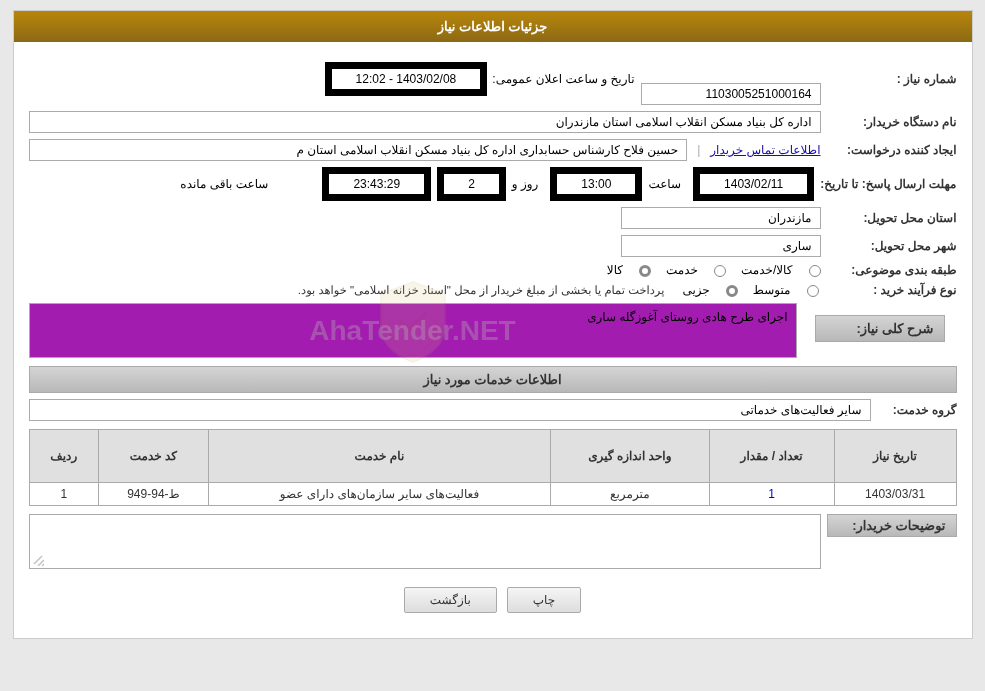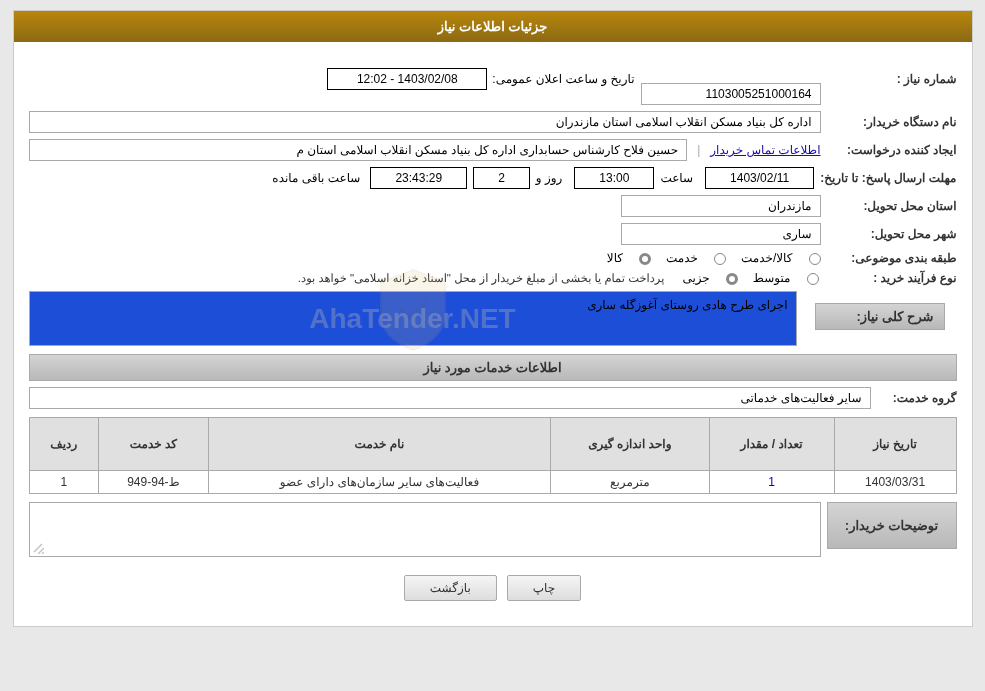--- a/index.html
+++ b/index.html
@@ -65,21 +65,21 @@
       display: flex;
       align-items: center;
       gap: 5px;
       flex: 1;
     }
     .inline-label {
       color: #000000;
       white-space: nowrap;
     }
     .small-box {
-      border: 1px solid #000000;
+      border: 7px solid #000000;
       background: #fff;
       padding: 3px 24px;
       min-height: 22px;
       text-align: center;
     }
     .radio-group {
       display: flex;
       align-items: center;
       gap: 15px;
     }
@@ -232,21 +232,21 @@
       <div class="value-box wide">حسین فلاح کارشناس حسابداری اداره کل بنیاد مسکن انقلاب اسلامی استان م</div>
     </div>
 
     <div class="info-row">
       <span class="label">مهلت ارسال پاسخ: تا تاریخ:</span>
       <div class="small-box" style="min-width:100px;">1403/02/11</div>
       <span class="inline-label" style="margin-right:6px;">ساعت</span>
       <div class="small-box" style="min-width:70px;">13:00</div>
       <span class="inline-label" style="margin-right:6px;">روز و</span>
       <div class="small-box" style="min-width:35px;">2</div>
-      <div class="small-box" style="min-width:80px;">23:43:29</div>
+      <div class="small-box" style="min-width:80px;margin-left:44px;">23:43:29</div>
       <span class="inline-label" style="margin-right:4px;">ساعت باقی مانده</span>
     </div>
 
     <div class="info-row">
       <span class="label">استان محل تحویل:</span>
       <div class="value-box" style="max-width:200px;">مازندران</div>
     </div>
 
     <div class="info-row">
       <span class="label">شهر محل تحویل:</span>
@@ -281,21 +281,21 @@
         <div class="radio-item">
           <span class="radio-circle selected"></span>
           <span>جزیی</span>
         </div>
       </div>
       <span class="notice-text" style="margin-right:10px;">پرداخت تمام یا بخشی از مبلغ خریدار از محل "اسناد خزانه اسلامی" خواهد بود.</span>
     </div>
 
     <div class="info-row" style="align-items:flex-start;">
       <div class="section-header" style="margin:12px; min-width:130px; text-align:right; background: linear-gradient(to bottom,#d4d4d4,#b8b8b8); border:1px solid #aaa; padding: 5px 10px;">شرح کلی نیاز:</div>
-      <div class="watermark-area" style="flex:1; border:1px solid #aaa; min-height:55px; padding:6px 8px; position:relative; background:#1d4ed8;">
+      <div class="watermark-area" style="flex:1; border:1px solid #aaa; min-height:55px; padding:6px 8px; position:relative; background:#a21caf;">
         
         <svg class="shield-watermark" viewBox="0 0 100 110">
           <path d="M50 5 L90 20 L90 60 Q90 90 50 105 Q10 90 10 60 L10 20 Z" fill="#e0c080" stroke="#c8a050" stroke-width="2"></path>
           <path d="M50 15 L80 27 L80 60 Q80 85 50 97 Q20 85 20 60 L20 27 Z" fill="none" stroke="#e8b040" stroke-width="1.5"></path>
           <path d="M35 55 L45 65 L65 45" fill="none" stroke="#e8b040" stroke-width="5" stroke-linecap="round"></path>
         </svg>
         <div class="watermark">AhaTender.NET</div>
         <span style="position:relative; z-index:3;">اجرای طرح هادی روستای آغوزگله ساری</span>
       </div>
     </div>
@@ -326,21 +326,21 @@
       <td>مترمربع</td>
       <td>فعالیت‌های سایر سازمان‌های دارای عضو</td>
       <td>ط-94-949</td>
       <td>1</td>
     </tr>
           </tbody>
       </table>
     </div>
 
     <div class="info-row" style="align-items:flex-start; margin-top:6px;">
-      <div class="section-header" style="margin:0; min-width:130px; text-align:center; background: linear-gradient(to bottom,#d4d4d4,#b8b8b8); border:1px solid #aaa; padding: 15px 10px;">توضیحات خریدار:</div>
+      <div class="section-header" style="margin:0; min-width:130px; text-align:right; background: linear-gradient(to bottom,#d4d4d4,#b8b8b8); border:1px solid #aaa; padding: 3px 10px;">توضیحات خریدار:</div>
       <div style="flex:1; border:1px solid #aaa; min-height:55px; position:relative; background:#fff;">
         <svg style="position:absolute; bottom:2px; left:2px; width:12px; height:12px; opacity:0.5;" viewBox="0 0 12 12">
           <path d="M10 2 L2 10 M12 6 L6 12 M12 10 L10 12" stroke="#888" stroke-width="1.5" fill="none"></path>
         </svg>
       </div>
     </div>
 
     <div class="footer-buttons">
       <button class="btn">چاپ</button>
       <button class="btn">بازگشت</button>

